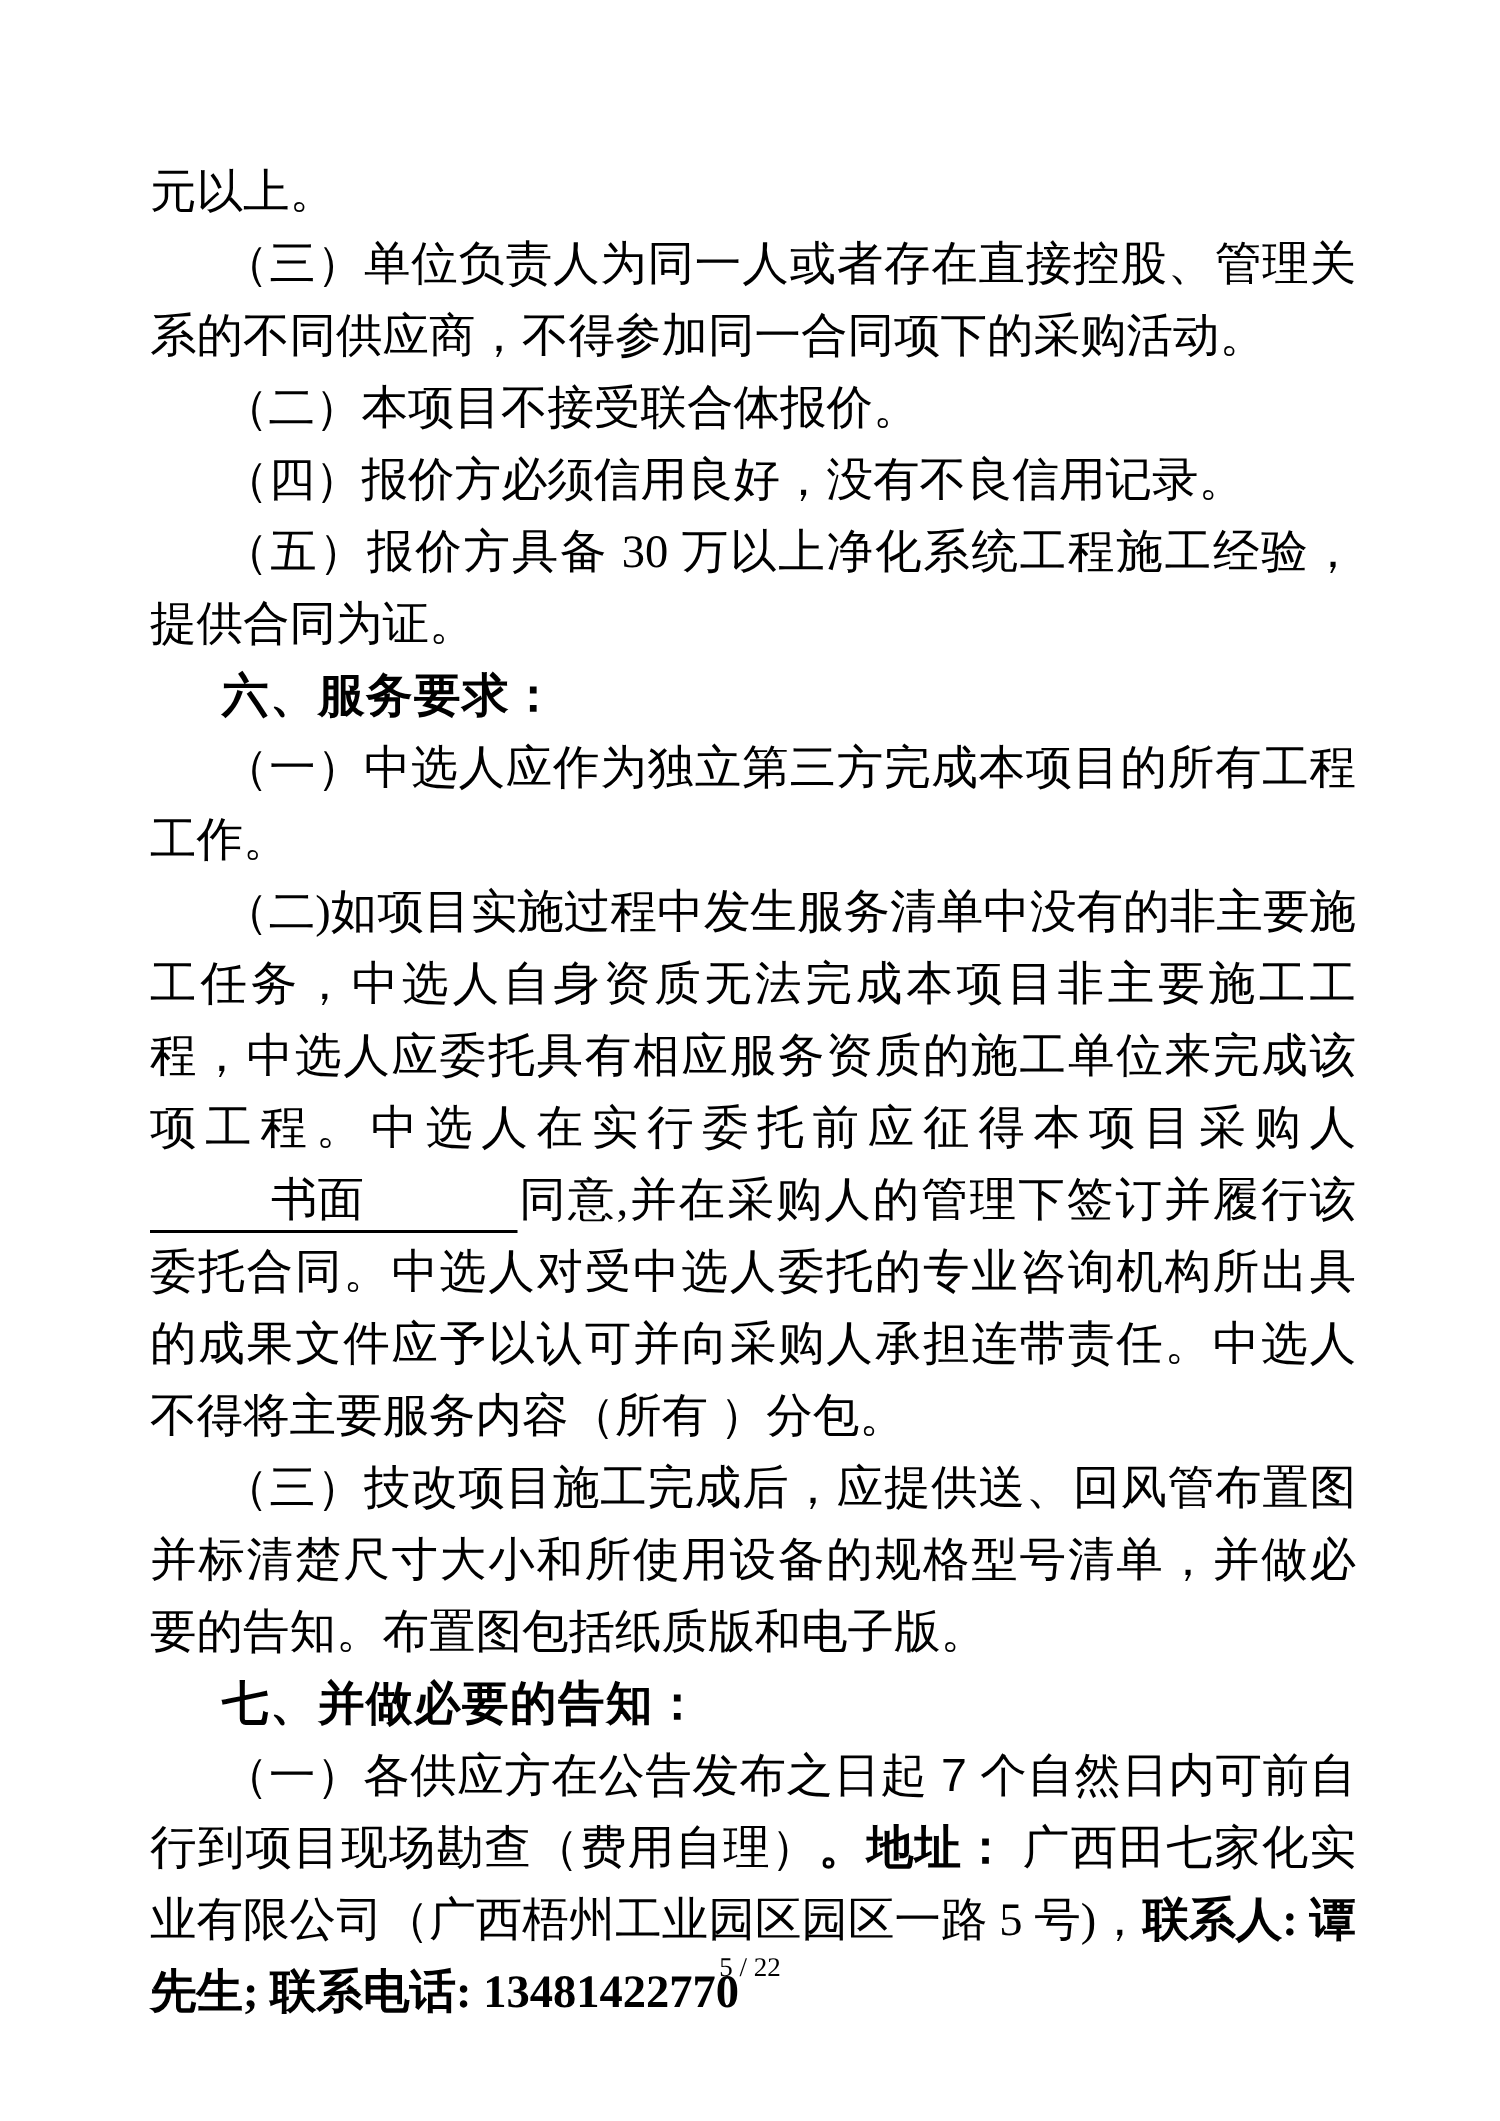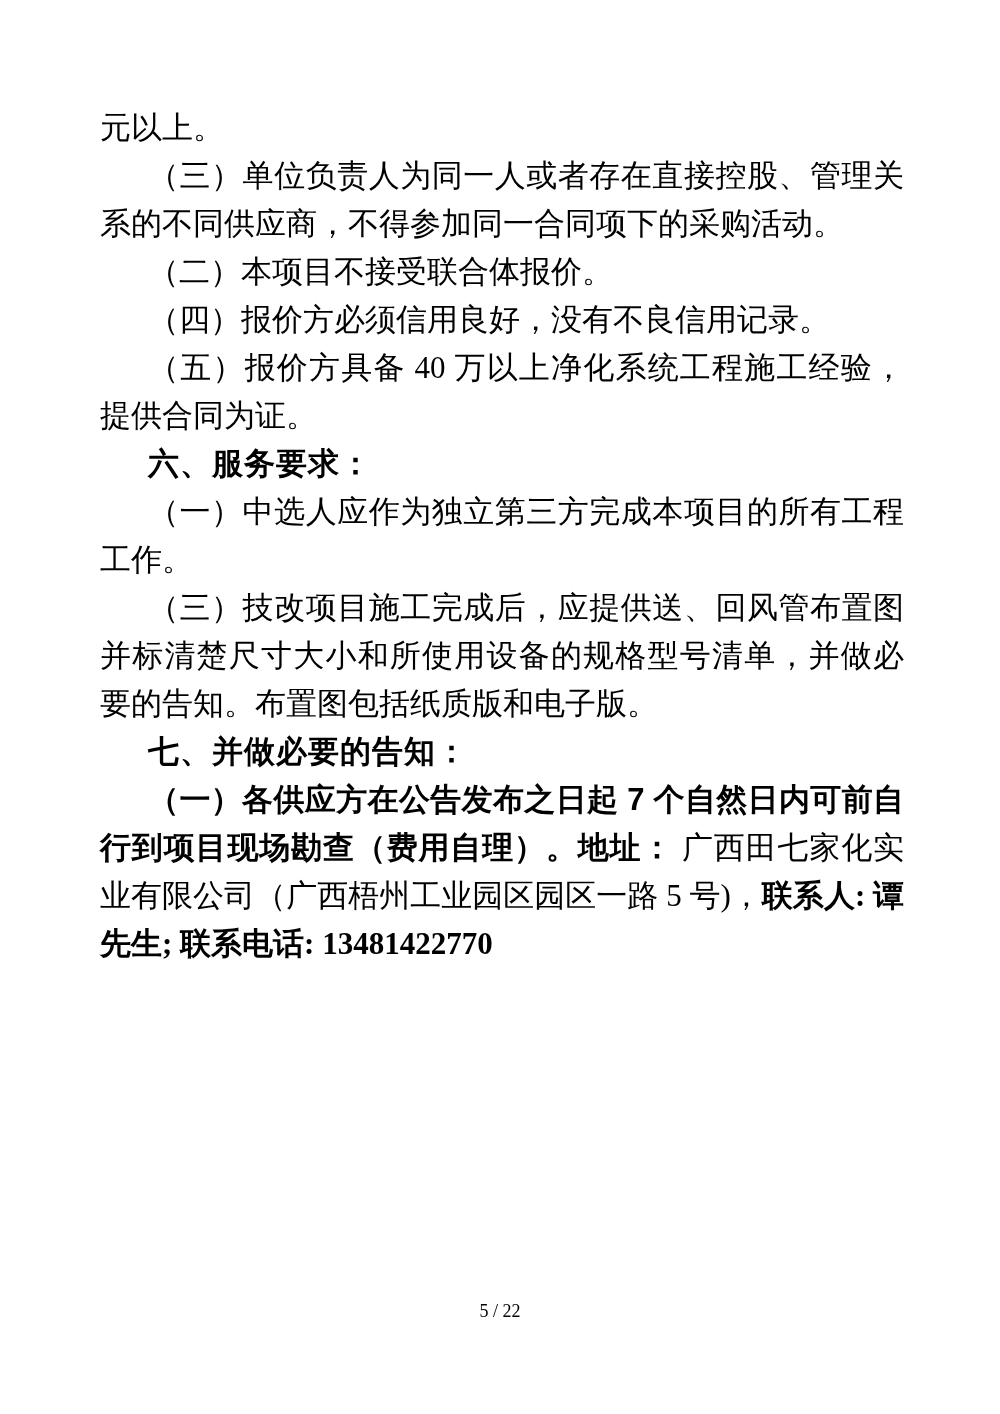--- a/index.html
+++ b/index.html
@@ -29,21 +29,21 @@
   .body-text p.no-indent {
     text-indent: 0;
   }
   .heading {
     font-family: Liberation Serif, serif;
     font-weight: 700;
     letter-spacing: 1px;
   }
   .bold-sans {
     font-family: "Liberation Sans", "DejaVu Sans", sans-serif;
-    font-weight: 700;
+    font-weight: 400;
   }
   .bold-serif {
     font-weight: 700;
   }
   .fill-blank {
     display: inline-block;
     text-indent: 0;
     border-bottom: 2px solid #000000;
     padding: 0 3.3em 0 2.6em;
     line-height: 40px;
@@ -67,26 +67,29 @@
   <div class="body-text">
 
     <p class="no-indent">元以上。</p>
 
     <p>（三）单位负责人为同一人或者存在直接控股、管理关系的不同供应商，不得参加同一合同项下的采购活动。</p>
 
     <p>（二）本项目不接受联合体报价。</p>
 
     <p>（四）报价方必须信用良好，没有不良信用记录。</p>
 
-    <p>（五）报价方具备 40 万以上净化系统工程施工经验，提供合同为证。</p>
+    <p>（五）报价方具备 30 万以上净化系统工程施工经验，提供合同为证。</p>
 
     <p class="heading">六、服务要求：</p>
 
     <p>（一）中选人应作为独立第三方完成本项目的所有工程工作。</p>
 
+    <p>
+      <span>（二)如项目实施过程中发生服务清单中没有的非主要施工任务，中选人自身资质无法完成本项目非主要施工工程，中选人应委托具有相应服务资质的施工单位来完成该项工程。中选人在实行委托前应征得本项目采购人</span><span class="fill-blank">书面</span><span>同意,并在采购人的管理下签订并履行该委托合同。中选人对受中选人委托的专业咨询机构所出具的成果文件应予以认可并向采购人承担连带责任。中选人不得将主要服务内容（所有 ）分包。</span>
+    </p>
 
     <p>（三）技改项目施工完成后，应提供送、回风管布置图并标清楚尺寸大小和所使用设备的规格型号清单，并做必要的告知。布置图包括纸质版和电子版。</p>
 
     <p class="heading">七、并做必要的告知：</p>
 
     <p>
       <span class="bold-sans">（一）各供应方在公告发布之日起 7 个自然日内可前自行到项目现场勘查（费用自理）</span><span class="bold-serif">。地址： </span><span>广西田七家化实业有限公司（广西梧州工业园区园区一路 5 号)，</span><span class="bold-serif">联系人: 谭先生; 联系电话: 13481422770</span>
     </p>
 
 

